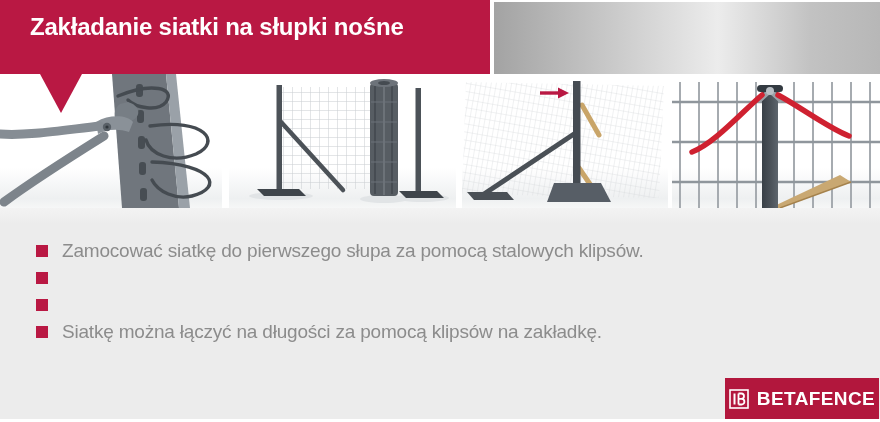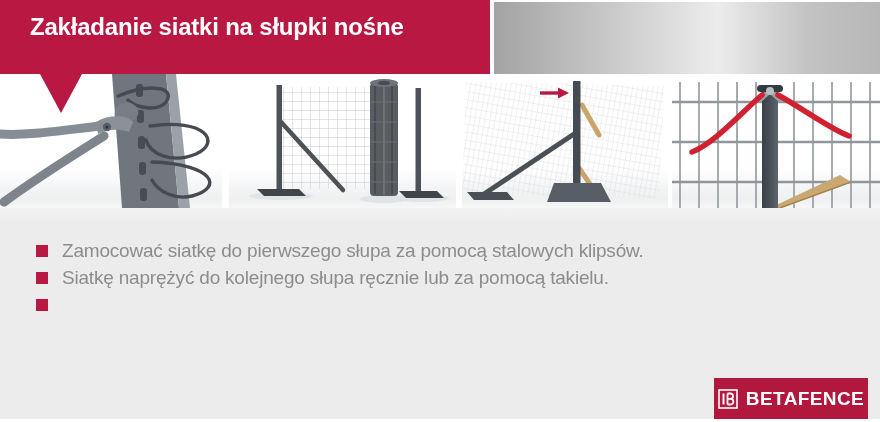--- a/index.html
+++ b/index.html
@@ -42,21 +42,21 @@
   .instructions li{
     display:flex;align-items:flex-start;height:27px;line-height:27px;
     color:#8c8c8c;font-size:19px;letter-spacing:-0.2px;white-space:nowrap;
   }
   .bullet{
     flex:0 0 auto;width:12px;height:12px;background:#b91843;margin:8px 14px 0 0;
   }
   .bottom-strip{position:absolute;left:0;bottom:0;width:880px;height:3px;background:#ffffff;}
   
   .logo-box{
-    position:absolute;right:12px;bottom:3px;width:154px;height:41px;background:#b2173d;
+    position:absolute;right:1px;bottom:3px;width:154px;height:41px;background:#b2173d;
     display:flex;align-items:center;justify-content:center;gap:8px;
   }
   .logo-text{color:#ffffff;font-size:19px;font-weight:bold;letter-spacing:0.4px;}
 </style>
 </head>
 <body>
 
 <div class="stage">
 
   <div class="header-bar"></div>
@@ -178,24 +178,27 @@
   </div>
 
   <div class="panel">
     <ul class="instructions">
       <li>
         <span class="bullet"></span>
         <span>Zamocować siatkę do pierwszego słupa za pomocą stalowych klipsów.</span>
       </li>
       <li>
         <span class="bullet"></span>
-        <span>Siatkę naprężyć do kolejnego słupa ręcznie lub za pomocą takielu.</span>
-      </li>
-      <li>
-        <span class="bullet"></span>
+      </li>
+      <li>
+        <span class="bullet"></span>
+      </li>
+      <li>
+        <span class="bullet"></span>
+        <span>Siatkę można łączyć na długości za pomocą klipsów na zakładkę.</span>
       </li>
     </ul>
   </div>
 
   <div class="bottom-strip"></div>
 
   <div class="logo-box">
     <svg width="20" height="20" viewBox="0 0 20 20">
       <rect x="1" y="1" width="18" height="18" fill="none" stroke="#ffffff" stroke-width="1.6"></rect>
       <line x1="5.5" y1="4.5" x2="5.5" y2="15.5" stroke="#ffffff" stroke-width="2"></line>

